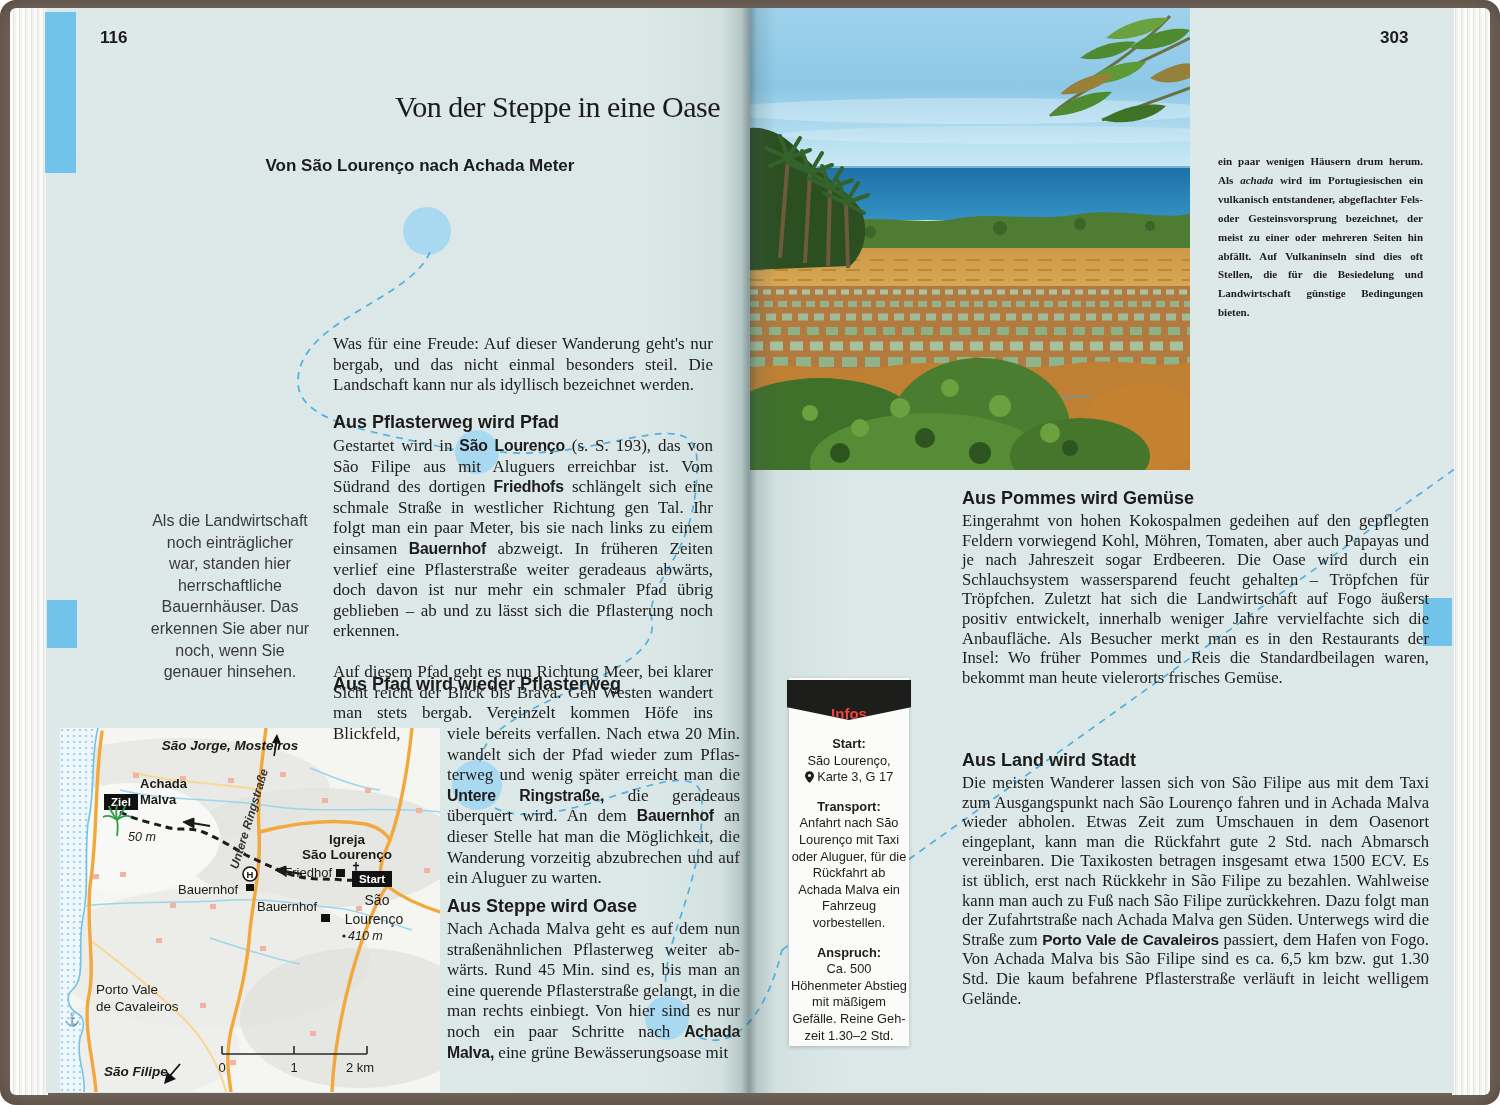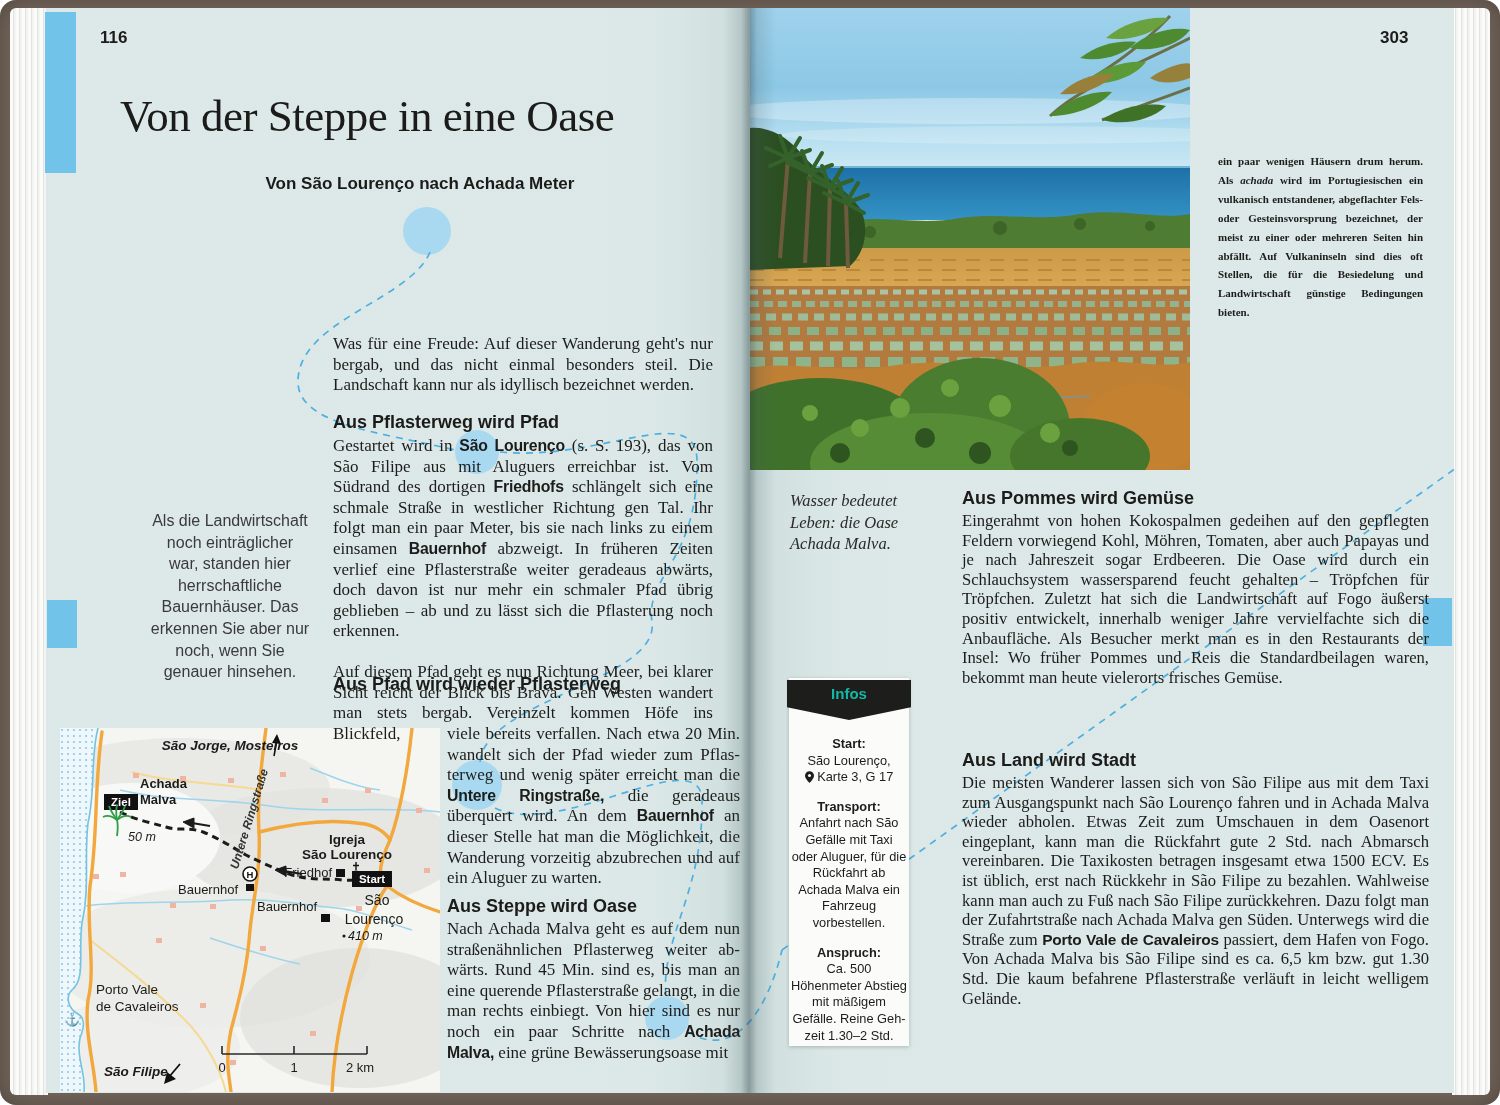--- a/index.html
+++ b/index.html
@@ -11,36 +11,36 @@
   .page{position:absolute;top:8px;bottom:12px;}
   .page.lp{left:46px;width:702px;background:linear-gradient(90deg,#dde9e8 0%,#dbe8e7 86%,#cfdfde 99%);}
   .page.rp{left:748px;width:706px;background:linear-gradient(270deg,#dde9e8 0%,#dbe8e7 86%,#cfdfde 99%);}
   .gutter{position:absolute;top:8px;bottom:12px;left:722px;width:54px;z-index:8;pointer-events:none;
     background:linear-gradient(90deg,rgba(70,90,95,0) 0%,rgba(70,90,95,.18) 35%,rgba(40,60,65,.42) 50%,rgba(70,90,95,.18) 65%,rgba(70,90,95,0) 100%);}
   .tab{position:absolute;background:#72c3ea;z-index:2;}
   .abs{position:absolute;}
   .z6{z-index:6;}
   .pagenum{font-weight:700;font-size:17px;color:#1c1c1a;z-index:6;}
   .kicker{font-family:"Liberation Serif",serif;font-weight:700;font-size:46px;letter-spacing:2px;color:#2a9bd6;text-align:center;}
-  .title{font-family:"Liberation Serif",serif;font-size:45px;color:#1b1b19;text-align:left;letter-spacing:-.5px;}
+  .title{font-family:"Liberation Serif",serif;font-size:30px;color:#1b1b19;text-align:right;letter-spacing:-.5px;}
   .subtitle{font-weight:700;font-size:17px;color:#1b1b19;text-align:center;}
   .serif-body{font-family:"Liberation Serif",serif;font-size:17px;line-height:20.6px;text-align:justify;color:#1c1c1a;}
   .serif-body.rpb{font-size:16.6px;line-height:19.6px;}
   .serif-body.narrow{font-size:11px;line-height:18.9px;font-weight:bold;}
   .head{font-family:"Liberation Sans",sans-serif;font-weight:700;font-size:18px;color:#1b1b19;}
   .seg-b{font-family:"Liberation Sans",sans-serif;font-weight:700;font-size:.93em;letter-spacing:-.2px;}
   .seg-i{font-style:italic;}
   .marginnote{font-size:16px;line-height:21.6px;color:#3a3a3a;text-align:center;}
   .caption{font-family:"Liberation Serif",serif;font-style:italic;font-size:16.5px;line-height:21.5px;color:#2a2a28;}
   .circle{position:absolute;border-radius:50%;background:#a9d9f1;z-index:3;}
   .infobox{position:absolute;left:789px;top:678px;width:120px;height:368px;background:#fbfbfa;z-index:7;
     box-shadow:0 1px 4px rgba(0,0,0,.22);}
   .infobanner{position:absolute;left:-2px;top:2px;width:124px;height:40px;background:#1d1d1b;
     clip-path:polygon(0 0,100% 0,100% 68%,50% 100%,0 68%);}
-  .infobanner span{display:block;text-align:center;color:#14b8a6;font-weight:700;font-size:15px;padding-top:5px;}
+  .infobanner span{display:block;text-align:center;color:#ef4444;font-weight:700;font-size:15px;padding-top:5px;margin-top:20px;}
   .infocontent{position:absolute;left:2px;right:2px;top:58px;text-align:center;font-size:12.8px;line-height:16.6px;color:#1c1c1a;}
   .infocontent .lbl{font-weight:700;margin-top:13px;}
   .svgwrap{position:absolute;z-index:5;}
   .routesvg{position:absolute;left:0;top:0;z-index:4;pointer-events:none;}
 </style>
 </head>
 <body>
 
 <div class="stage">
   <div class="cover"></div>
@@ -309,21 +309,20 @@
         <path d="M352 112 C372 98 398 94 416 98 C402 112 374 118 352 112 Z" fill="#3f7226"></path>
         <path d="M380 40 C398 24 424 18 440 22 C428 38 402 44 380 40 Z" fill="#4e8a2f"></path>
         <path d="M400 70 C420 56 438 54 440 56 L440 70 C424 76 410 76 400 70 Z" fill="#96813c"></path>
         <path d="M310 86 C326 70 348 64 364 66 C352 80 330 88 310 86 Z" fill="#99803a"></path>
         <path d="M356 30 C374 14 400 8 418 10 C406 26 378 34 356 30 Z" fill="#6aa23f"></path>
         <path d="M330 50 C348 36 370 32 386 34 C374 48 350 54 330 50 Z" fill="#4e8a2f"></path>
       </g>
     </svg>
   </div>
 
-  <div class="abs z6 caption" style="left:790px;top:490px;width:155px;">Wasser bedeutet Leben: die Oase Achada Malva.</div>
 
   <div class="abs z6 serif-body narrow" style="left:1218px;top:152px;width:205px;"><span>ein paar wenigen Häu­sern drum herum. Als </span><span class="seg-i">achada</span><span> wird im Portu­giesischen ein vulka­nisch entstandener, abgeflachter Fels- oder Gesteinsvorsprung bezeichnet, der meist zu einer oder mehre­ren Seiten hin abfällt. Auf Vulkaninseln sind dies oft Stellen, die für die Besiedelung und Landwirtschaft günstige Bedingungen bieten.</span></div>
 
   <div class="abs z6 head" style="left:962px;top:488px;">Aus Pommes wird Gemüse</div>
   <div class="abs z6 serif-body rpb" style="left:962px;top:511px;width:467px;"><span>Eingerahmt von hohen Kokospalmen gedeihen auf den gepflegten Feldern vorwiegend Kohl, Möhren, Tomaten, aber auch Papayas und je nach Jahreszeit sogar Erd­beeren. Die Oase wird durch ein Schlauchsystem was­sersparend feucht gehalten – Tröpfchen für Tröpfchen. Zuletzt hat sich die Landwirtschaft auf Fogo äußerst positiv entwickelt, innerhalb weniger Jahre vervielfachte sich die Anbaufläche. Als Besucher merkt man es in den Restaurants der Insel: Wo früher Pommes und Reis die Standardbeilagen waren, bekommt man heute vielerorts frisches Gemüse.</span></div>
   <div class="abs z6 head" style="left:962px;top:750px;">Aus Land wird Stadt</div>
   <div class="abs z6 serif-body rpb" style="left:962px;top:773px;width:467px;"><span>Die meisten Wanderer lassen sich von São Filipe aus mit dem Taxi zum Aus­gangspunkt nach São Lourenço fahren und in Achada Malva wieder abholen. Etwas Zeit zum Umschauen in dem Oasenort eingeplant, kann man die Rückfahrt gute 2 Std. nach Abmarsch vereinbaren. Die Taxikosten betragen insgesamt etwa 1500 ECV. Es ist üblich, erst nach Rückkehr in São Filipe zu bezahlen. Wahlweise kann man auch zu Fuß nach São Filipe zurückkehren. Dazu folgt man der Zu­fahrtstraße nach Achada Malva gen Süden. Unterwegs wird die Straße zum </span><span class="seg-b">Porto Vale de Cavaleiros</span><span> passiert, dem Hafen von Fogo. Von Achada Malva bis São Filipe sind es ca. 6,5 km bzw. gut 1.30 Std. Die kaum befah­rene Pflasterstraße verläuft in leicht welligem Gelände.</span></div>
 
   <div class="infobox">
     <div class="infobanner">
@@ -333,20 +332,20 @@
       <div class="lbl" style="margin-top:0;">Start:</div>
       <div>São Lourenço,</div>
       <div>
         <svg width="9" height="12" viewBox="0 0 10 13" style="vertical-align:-2px;">
           <path d="M5 0 C2.2 0 0 2.2 0 5 C0 8.2 5 13 5 13 C5 13 10 8.2 10 5 C10 2.2 7.8 0 5 0 Z" fill="#1d1d1b"></path>
           <circle cx="5" cy="4.8" r="1.7" fill="#fbfbfa"></circle>
         </svg>
         <span>Karte 3, G 17</span>
       </div>
       <div class="lbl">Transport:</div>
-      <div>Anfahrt nach São Gefälle mit Taxi oder Aluguer, für die Rückfahrt ab Achada Malva ein Fahrzeug vorbestellen.</div>
+      <div>Anfahrt nach São Lourenço mit Taxi oder Aluguer, für die Rückfahrt ab Achada Malva ein Fahrzeug vorbestellen.</div>
       <div class="lbl">Anspruch:</div>
       <div>Ca. 500 Höhenmeter Abstieg mit mäßigem Gefälle. Reine Geh­zeit 1.30–2 Std.</div>
     </div>
   </div>
 
   <div class="gutter"></div>
 </div>
 
 </body></html>

